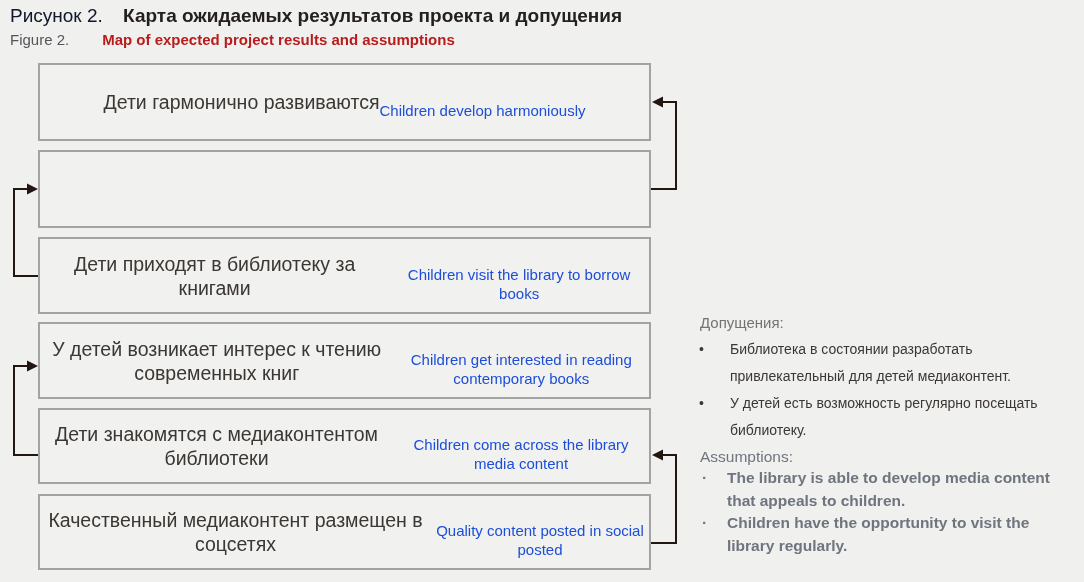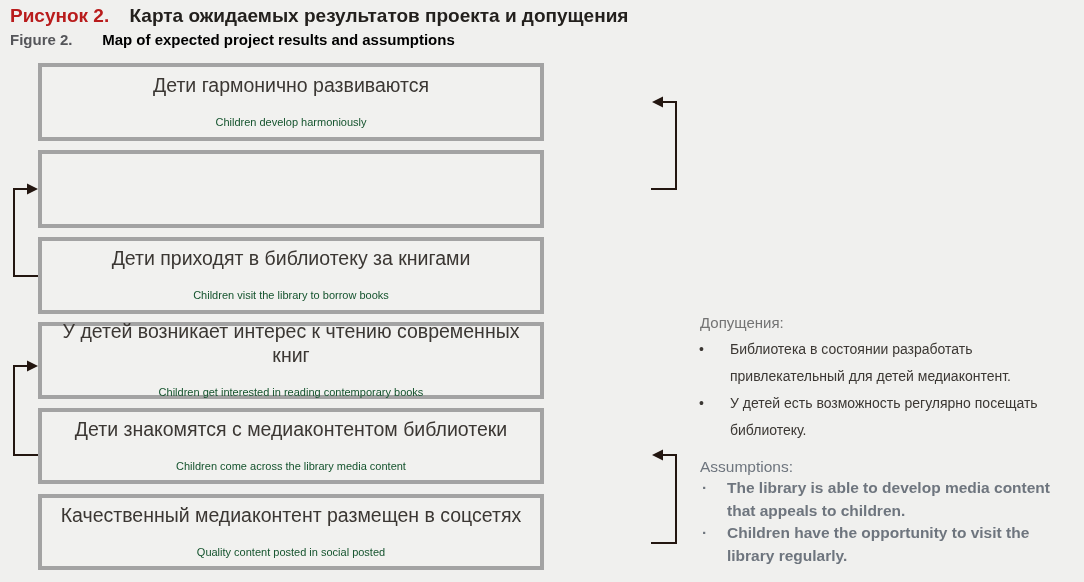--- a/index.html
+++ b/index.html
@@ -6,53 +6,53 @@
   body{font-family:"Liberation Sans","DejaVu Sans",sans-serif;}
   .canvas{
     position:relative;
     width:1084px;height:582px;
     background:#f0f0ee;
     overflow:hidden;
   }
   
   .fig-header{position:absolute;left:10px;top:4px;}
   .fig-line1{font-size:19px;line-height:24px;white-space:nowrap;}
-  .fig-label-ru{color:#b91c1c;font-weight:700;}
+  .fig-label-ru{color:#0f172a;font-weight:400;}
   .fig-title-ru{color:#23201d;font-weight:700;margin-left:15px;}
   .fig-line2{font-size:15px;line-height:20px;margin-top:2px;white-space:nowrap;}
-  .fig-label-en{color:#55565a;display:inline-block;width:88px;font-weight:bold;}
-  .fig-title-en{color:#000000;font-weight:700;}
+  .fig-label-en{color:#55565a;display:inline-block;width:88px;}
+  .fig-title-en{color:#b91c1c;font-weight:700;}
   
   .box{
-    position:absolute;left:38px;width:506px;
+    position:absolute;left:38px;width:613px;
     box-sizing:border-box;
-    border:4px solid #a3a3a3;
+    border:2px solid #a3a3a3;
     background:#f1f1ef;
-    display:flex;flex-direction:column;justify-content:center;align-items:center;
+    display:flex;justify-content:center;align-items:center;
     text-align:center;
   }
   .b1{top:63px;height:78px}
   .b2{top:150px;height:78px}
   .b3{top:237px;height:77px}
   .b4{top:322px;height:77px}
   .b5{top:408px;height:76px}
   .b6{top:494px;height:76px}
   .box .ru{font-size:19.5px;color:#3b3733;line-height:24px;}
-  .box .en{font-size:11px;color:#14532d;line-height:19px;margin-top:16px;}
+  .box .en{font-size:15px;color:#1d4ed8;line-height:19px;margin-top:16px;}
   
   .connectors{position:absolute;left:0;top:0;width:1084px;height:582px;pointer-events:none;}
   .connectors path{fill:none;stroke:#231610;stroke-width:2;}
   .connectors polygon{fill:#231610;}
   
   .assumptions{position:absolute;left:694px;top:310px;width:376px;}
   .a-head-ru{font-size:15px;line-height:26px;color:#737373;padding-left:6px;}
   .a-list-ru{list-style:none;margin:0;padding:0;}
   .a-list-ru li{position:relative;padding-left:36px;font-size:14px;line-height:27px;color:#3b3733;}
   .a-list-ru li::before{content:"\2022";position:absolute;left:5px;top:0;}
-  .a-head-en{font-size:15.5px;line-height:21px;color:#6e757e;padding-left:6px;margin-top:12px;}
+  .a-head-en{font-size:15.5px;line-height:21px;color:#6e757e;padding-left:6px;margin-top:2px;}
   .a-list-en{list-style:none;margin:0;padding:0;}
   .a-list-en li{position:relative;padding-left:33px;font-size:15.5px;line-height:22.5px;color:#6e757e;font-weight:bold;}
   .a-list-en li::before{content:"\00b7";position:absolute;left:8px;top:0;font-weight:700;}
 </style>
 </head>
 <body>
 
 <div class="canvas">
 
   <div class="fig-header">

